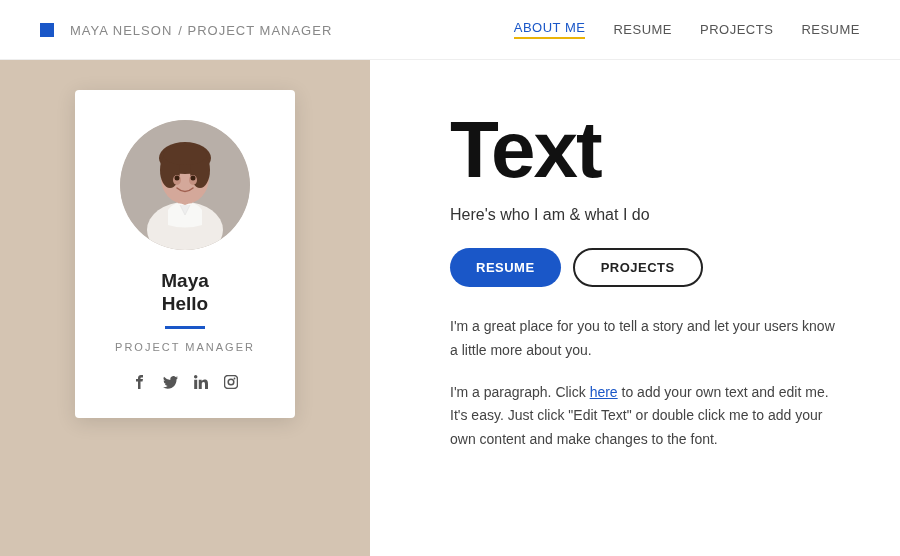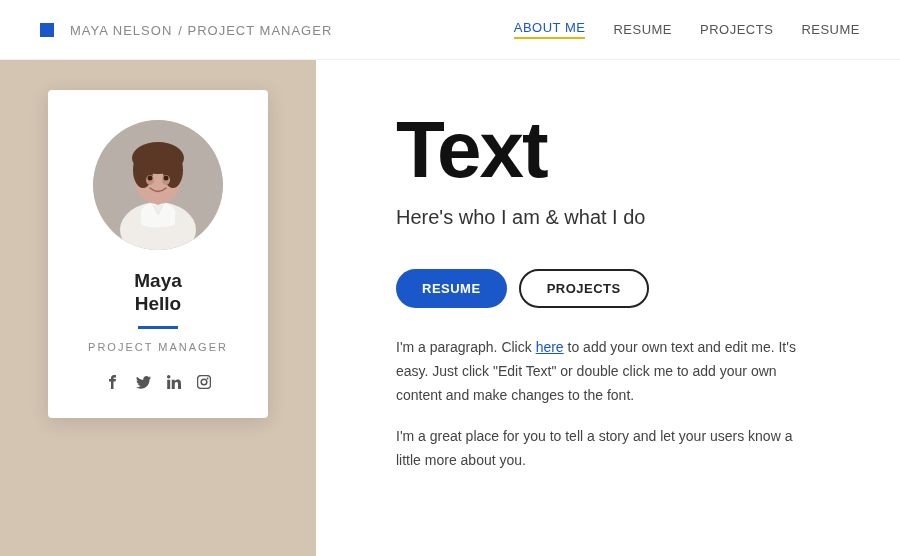--- a/index.html
+++ b/index.html
@@ -68,21 +68,21 @@
 
     
     .main-wrapper {
       display: flex;
       position: relative;
       min-height: 496px;
     }
 
     
     .left-bg {
-      width: 316px;
+      width: 370px;
       background: #d4c4b2;
       min-height: 496px;
       position: relative;
       flex-shrink: 0;
     }
 
     
     .profile-card {
       position: absolute;
       top: 30px;
@@ -155,24 +155,24 @@
     }
     .hello-title {
       font-size: 80px;
       font-weight: 900;
       color: #111;
       line-height: 1;
       margin-bottom: 16px;
       letter-spacing: -2px;
     }
     .subtitle {
-      font-size: 20px;
+      font-size: 16px;
       color: #333;
       font-weight: 400;
-      margin-bottom: 40px;
+      margin-bottom: 24px;
     }
     .btn-group {
       display: flex;
       gap: 12px;
       margin-bottom: 28px;
     }
     .btn-resume {
       background: #1a57c8;
       color: #fff;
       border: none;
@@ -289,18 +289,18 @@
     </div>
   </div>
 
   <div class="right-content">
     <div class="hello-title">Text</div>
     <div class="subtitle">Here's who I am &amp; what I do</div>
     <div class="btn-group">
       <button class="btn-resume">RESUME</button>
       <button class="btn-projects">PROJECTS</button>
     </div>
+    <p class="bio-text">I'm a great place for you to tell a story and let your users know a little more about you.</p>
     <p class="bio-text">
       I'm a paragraph. Click <a href="#">here</a> to add your own text and edit me. It's easy. Just click "Edit Text" or double click me to add your own content and make changes to the font.
     </p>
-    <p class="bio-text">I'm a great place for you to tell a story and let your users know a little more about you.</p>
   </div>
 </div>
 
 </body></html>

